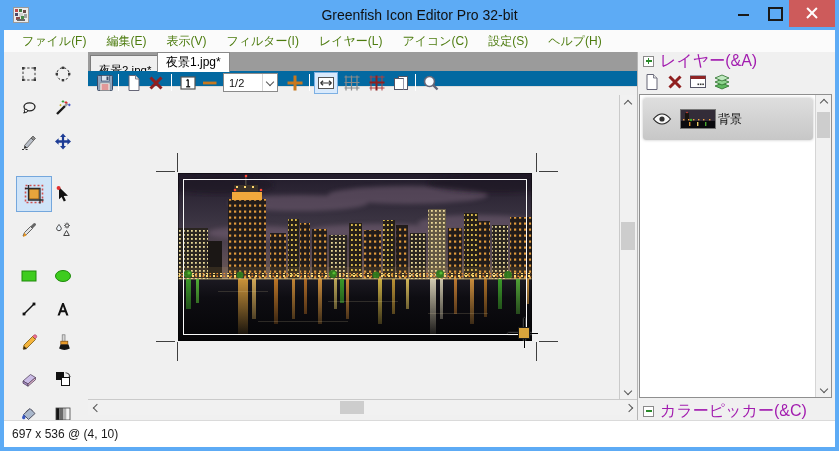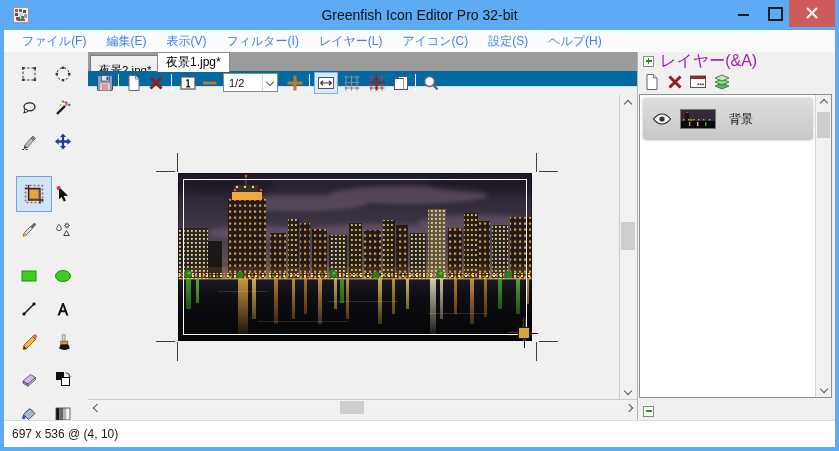--- a/index.html
+++ b/index.html
@@ -14,21 +14,21 @@
 .wb-min::after{content:"";position:absolute;left:9px;top:14px;width:11px;height:2px;background:#1a1a1a}
 .wb-max::after{content:"";position:absolute;left:9px;top:7px;width:11px;height:10px;border:2px solid #1a1a1a}
 .wb-close{width:46px;height:27px;background:#cd5b5b;position:relative;border:none}
 .wb-close::before,.wb-close::after{content:"";position:absolute;left:16px;top:12.4px;width:14px;height:2.2px;background:#fff}
 .wb-close::before{transform:rotate(45deg)}
 .wb-close::after{transform:rotate(-45deg)}
 
 .bord{position:absolute;background:#5dabf5}
 
 .menubar{position:absolute;left:4px;top:30px;width:831px;height:22px;background:#fbfbfb;display:flex;align-items:center;padding-left:8px}
-.mitem{font-size:12px;padding:0 10px;line-height:22px;background:none;border:none;font-family:inherit;color:#3b82f6}
+.mitem{font-size:12px;padding:0 10px;line-height:22px;background:none;border:none;font-family:inherit;color:#4d7c0f}
 
 .ltbar{position:absolute;left:4px;top:52px;width:84px;height:368px;background:#f0f0f0;overflow:hidden}
 .lt{position:absolute;width:34px;height:32px;display:flex;align-items:center;justify-content:center;background:transparent;border:none}
 .lt.sel{width:36px;height:36px;background:#cfe4f8;border:1px solid #74a7dd}
 
 .tabstrip{position:absolute;left:88px;top:52px;width:549px;height:19px;background:#9b9b9b}
 .tab{position:absolute;font-size:12px;padding:1px 8px 2px;background:#f0f0f0;border:1px solid #7c7c7c;white-space:nowrap}
 .tab.inactive{left:2px;top:3px;height:31px;font-size:11.5px}
 .tab.active{left:69px;top:0;height:20px;background:#fff;border-color:#8a8a8a;border-bottom:none;z-index:2}
 .toolbar{position:absolute;left:88px;top:71px;width:549px;height:16px;background:#0369a1;border-bottom:1px solid #dcdcdc}
@@ -59,21 +59,21 @@
 .rpanel{position:absolute;left:637px;top:52px;width:198px;height:368px;background:#f0f0f0;border-left:1px solid #b5b5b5}
 .phead{position:absolute;left:0;width:198px;height:18px;display:flex;align-items:center;background:transparent;border:none;font-family:inherit}
 .xbox{width:11px;height:11px;background:#fff;border:1px solid #8a8a8a;position:relative;margin:0 6px 0 5px;flex:none}
 .xbox::after{content:"";position:absolute;left:1.5px;top:3.5px;width:6px;height:1.6px;background:#2a8a2a}
 .xbox.plus::before{content:"";position:absolute;left:3.7px;top:1.3px;width:1.6px;height:6px;background:#2a8a2a}
 .phead .plabel{font-size:16px;color:#a21caf}
 .ptoolbar{position:absolute;left:0;top:18px;width:198px;height:24px}
 .pt{position:absolute;top:2px;width:20px;height:20px;display:flex;align-items:center;justify-content:center;background:transparent;border:none}
 .llist{position:absolute;left:1px;top:42px;width:193px;height:304px;background:#fff;border:1px solid #8f8f8f}
 .lrow{position:absolute;left:3px;top:3px;width:170px;height:42px;background:linear-gradient(#dedede,#c7c7c7);border-radius:3px;box-shadow:0 0 3px rgba(0,0,0,.25);display:flex;align-items:center}
-.lrow .lname{font-size:12px;margin-left:14px}
+.lrow .lname{font-size:12px;margin-left:3px}
 .leye{margin-left:9px;border:none;background:none;display:flex}
 .lthumb{margin-left:9px;width:34px;height:18px;outline:1px solid #777}
 .lscroll{position:absolute;right:0;top:0;width:16px;height:100%;background:#f1f1f1;border-left:1px solid #d5d5d5}
 
 .statusbar{position:absolute;left:4px;top:420px;width:831px;height:27px;background:#fff;border-top:1px solid #dadada}
 .statusbar .stxt{position:absolute;left:8px;top:0;line-height:26px;font-size:12px;color:#1a1a1a}
 svg{display:block}
 </style>
 </head>
 <body>
@@ -588,20 +588,21 @@
             <span class="chev up"></span>
           </button>
         <span class="sbthumb" style="left:1px;top:17px;width:13px;height:26px"></span>
         <button class="sbb" style="left:0;bottom:0;width:15px;height:16px">
             <span class="chev down"></span>
           </button>
       </div>
     </div>
     <button class="phead" style="top:350px">
       <span class="xbox"></span>
+      <span class="plabel">カラーピッカー(&amp;C)</span>
     </button>
   </div>
 
   <div class="statusbar">
     <span class="stxt">697 x 536 @ (4, 10)</span>
   </div>
 
 </div>
 
 </body></html>

